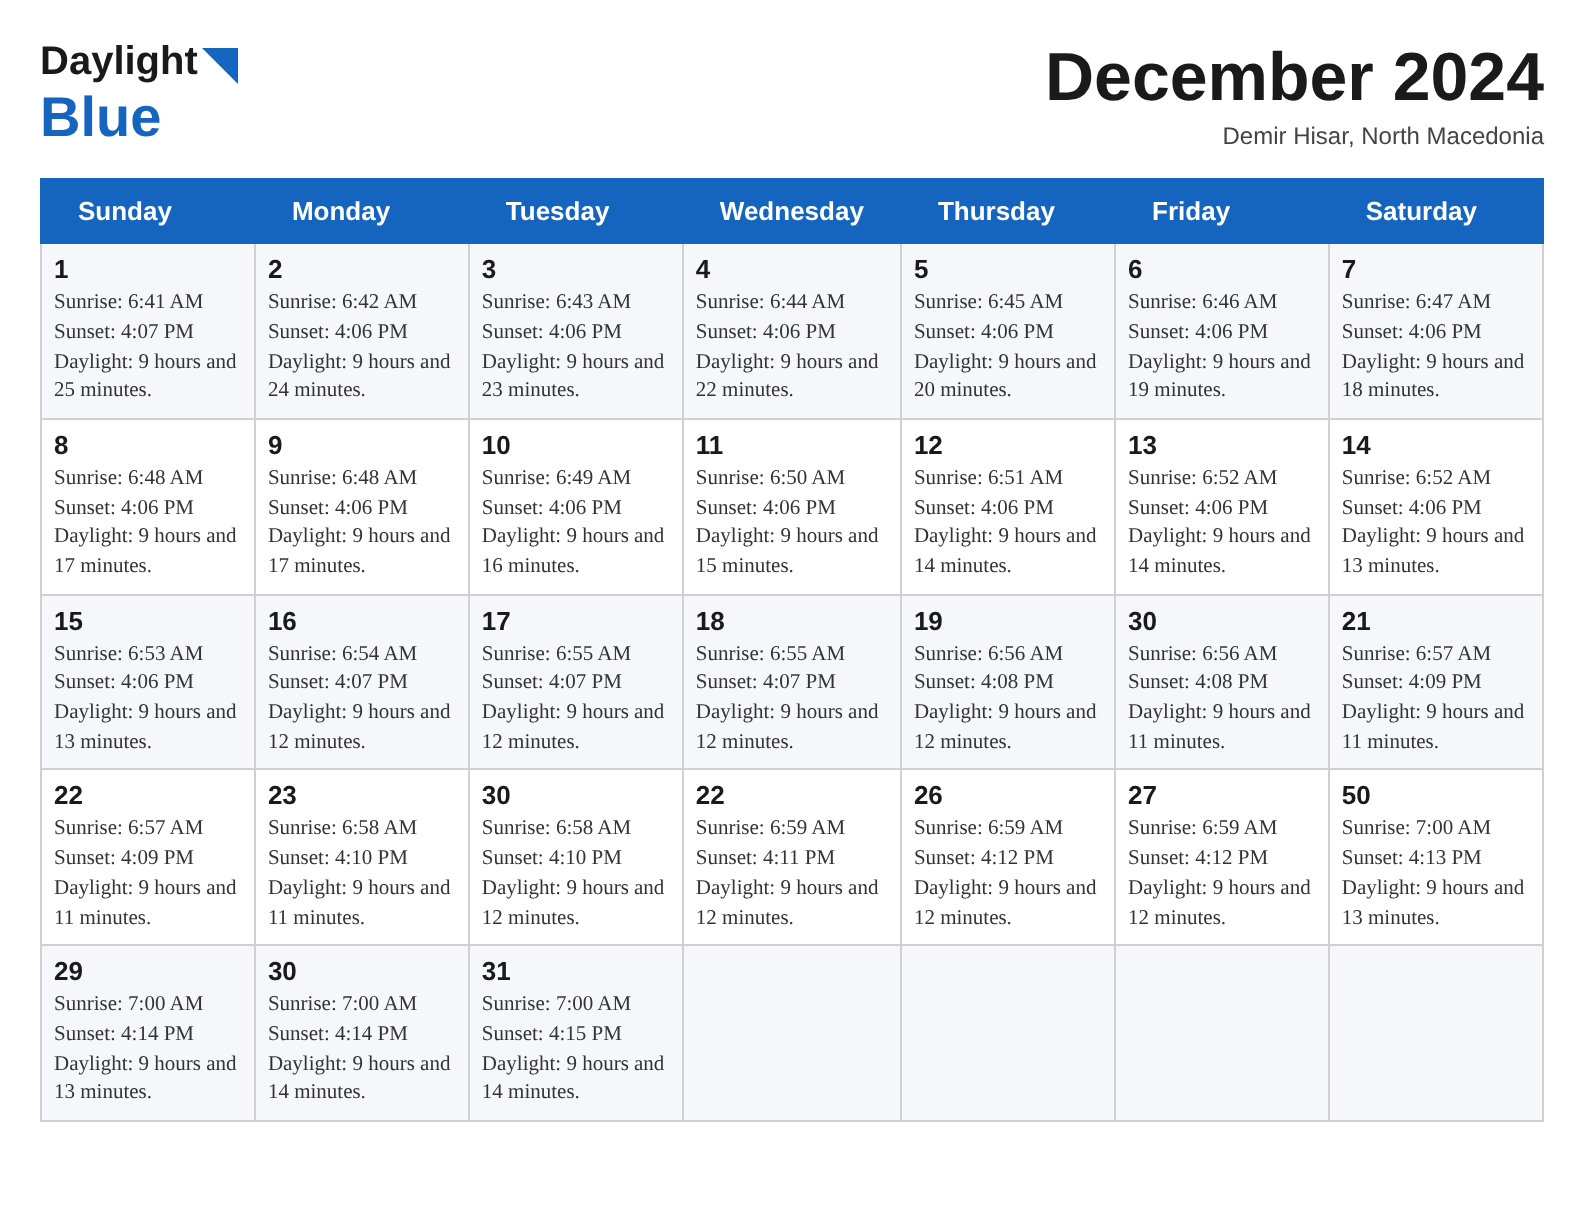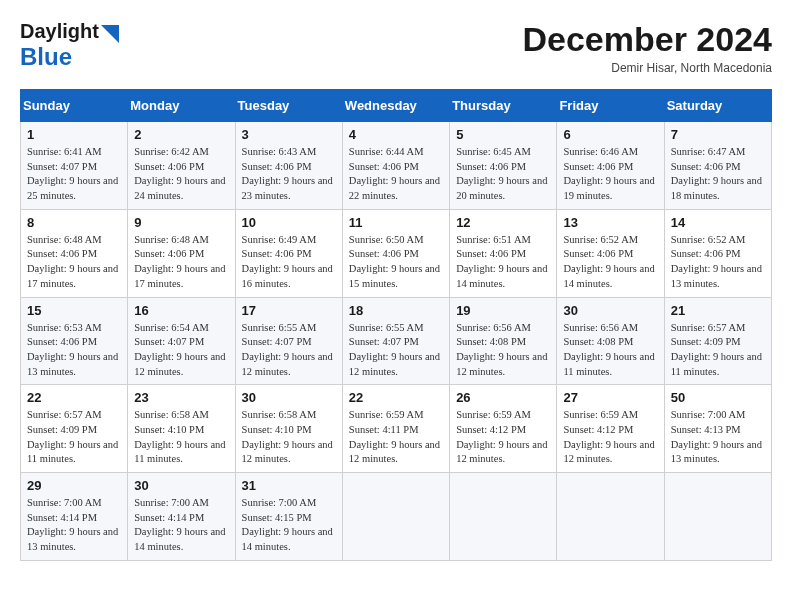--- a/index.html
+++ b/index.html
@@ -37,21 +37,21 @@
     table {
       width: 100%;
       border-collapse: collapse;
       font-size: 11px;
     }
     thead tr {
       background-color: #1565c0;
       color: #fff;
     }
     thead th {
-      padding: 8px 2px;
+      padding: 8px 18px;
       text-align: left;
       font-size: 13px;
       font-weight: bold;
       border: 1px solid #1565c0;
     }
     tbody tr {
       border: 1px solid #ccc;
     }
     tbody td {
       vertical-align: top;
@@ -86,21 +86,21 @@
 </head>
 <body>
 
 <div class="header-area">
   <div class="logo">
     <div style="line-height:1.15;">
       <span style="font-size:20px;font-weight:bold;color:#1a1a1a;">Daylight</span><svg style="display:inline-block;vertical-align:middle;margin-left:2px;" width="18" height="18" viewBox="0 0 18 18">
           <polygon points="0,0 18,0 18,18" fill="#1565c0"></polygon>
         </svg>
       <br>
-      <span style="font-size:24px;font-weight:bold;color:#1565c0;">Blue</span>
+      <span style="font-size:28px;font-weight:bold;color:#1565c0;">Blue</span>
     </div>
   </div>
   <div class="title-area">
     <div class="month-title">December 2024</div>
     <div class="location-title">Demir Hisar, North Macedonia</div>
   </div>
 </div>
 
 <table>
   <thead>

